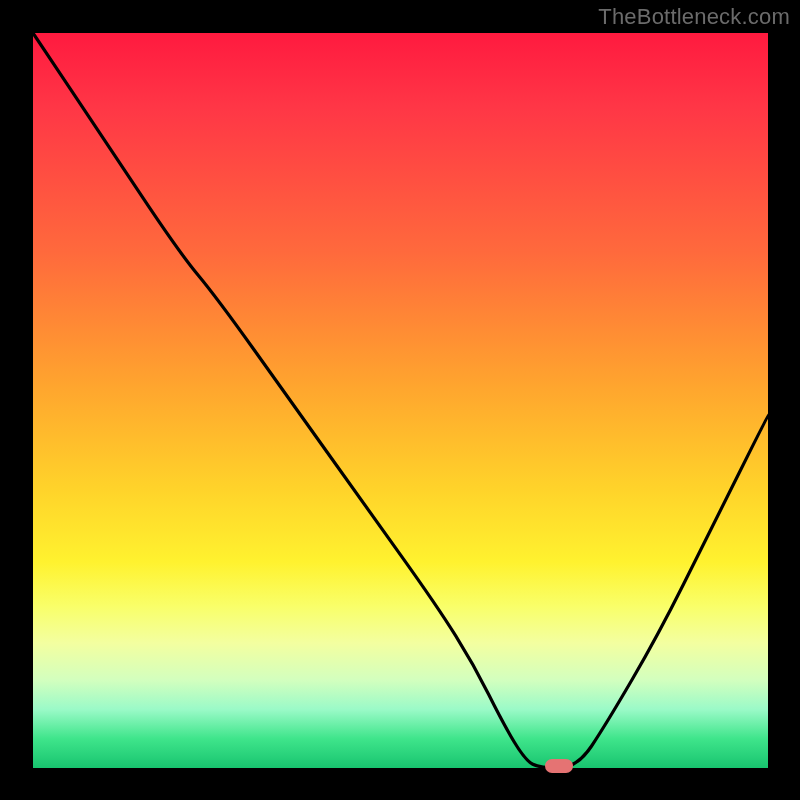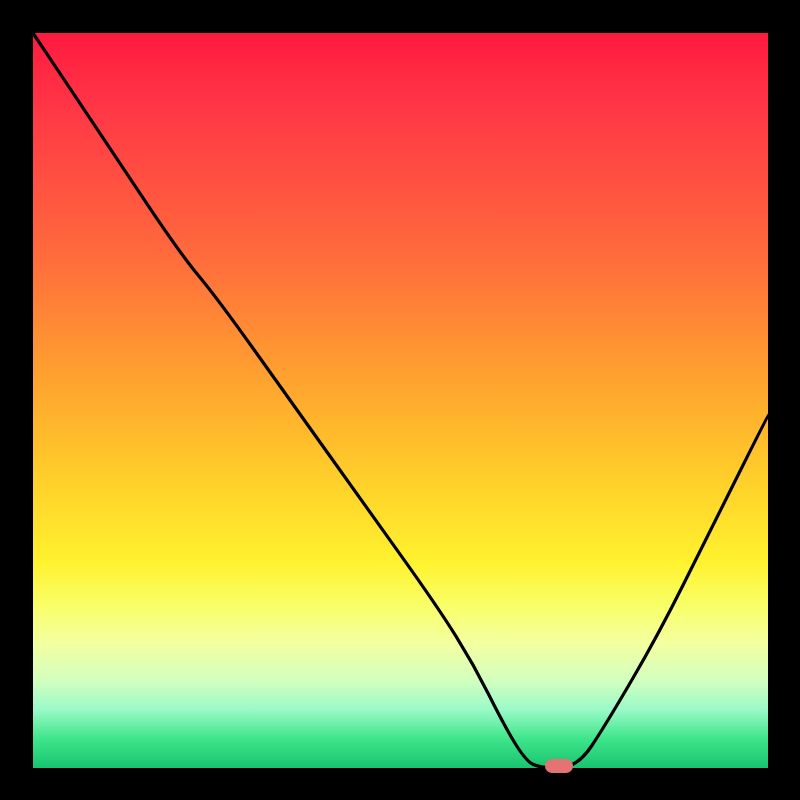--- a/index.html
+++ b/index.html
@@ -65,20 +65,21 @@
     height: 14px;
     background: #e57373;
     border-radius: 7px;
   }
 </style>
 </head>
 <body>
 
 <div class="stage">
 
+  <div class="watermark">TheBottleneck.com</div>
 
   <div class="plot-area">
 
     <div class="gradient-fill"></div>
 
     <svg class="curve-svg" viewBox="0 0 735 735" preserveAspectRatio="none">
       <path id="curve-path" d="M 0.0 0.0 Q 0.0 0.0 36.8 55.1 Q 73.5 110.3 110.3 165.4 Q 147.0 220.5 165.4 242.5 Q 183.8 264.6 220.5 316.0 Q 257.3 367.5 294.0 419.0 Q 330.8 470.4 367.5 521.9 Q 404.3 573.3 422.6 602.7 Q 441.0 632.1 455.7 661.5 Q 470.4 690.9 481.4 709.3 Q 492.5 727.6 499.8 731.3 Q 507.1 735.0 525.5 735.0 Q 543.9 735.0 558.6 713.0 Q 573.3 690.9 599.0 646.8 Q 624.8 602.7 650.5 551.3 Q 676.2 499.8 705.6 441.0 T 735.0 382.2" fill="none" stroke="#000000" stroke-width="3.2" stroke-linecap="round" stroke-linejoin="round"></path>
     </svg>
 
     <div class="marker" id="min-marker" style="left: 511.525px; top: 726px; background: rgb(229, 115, 115);"></div>

